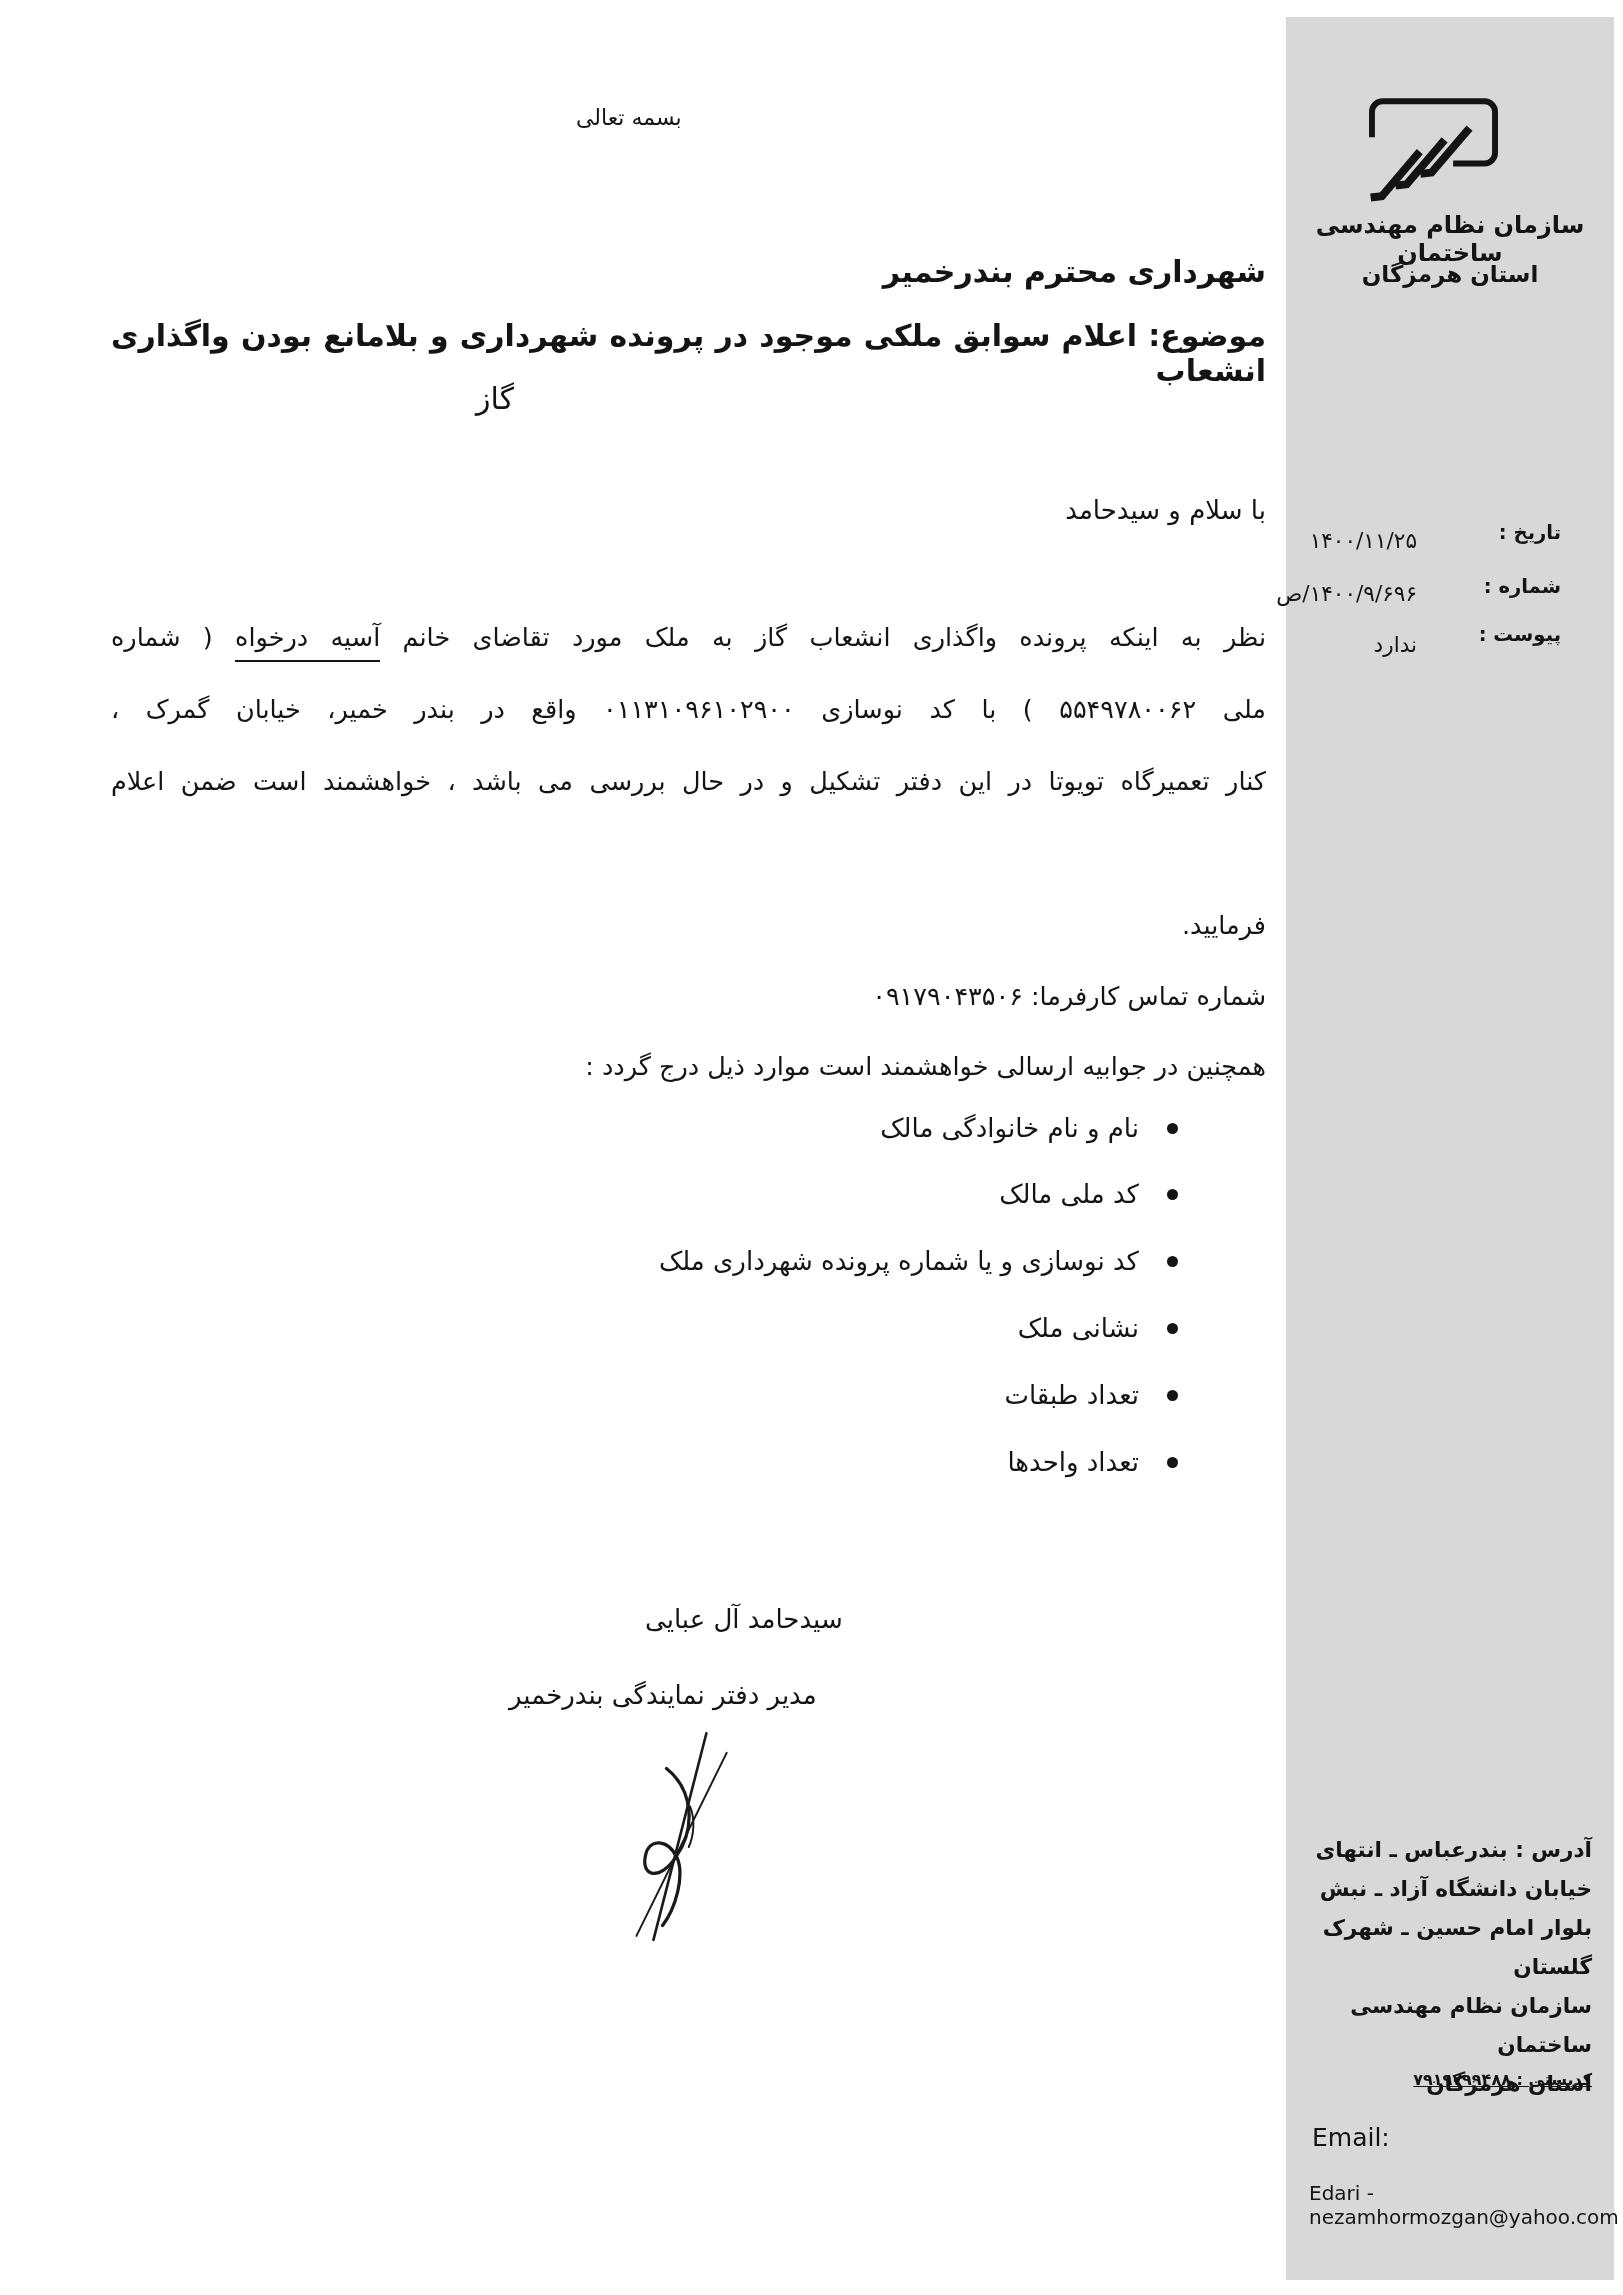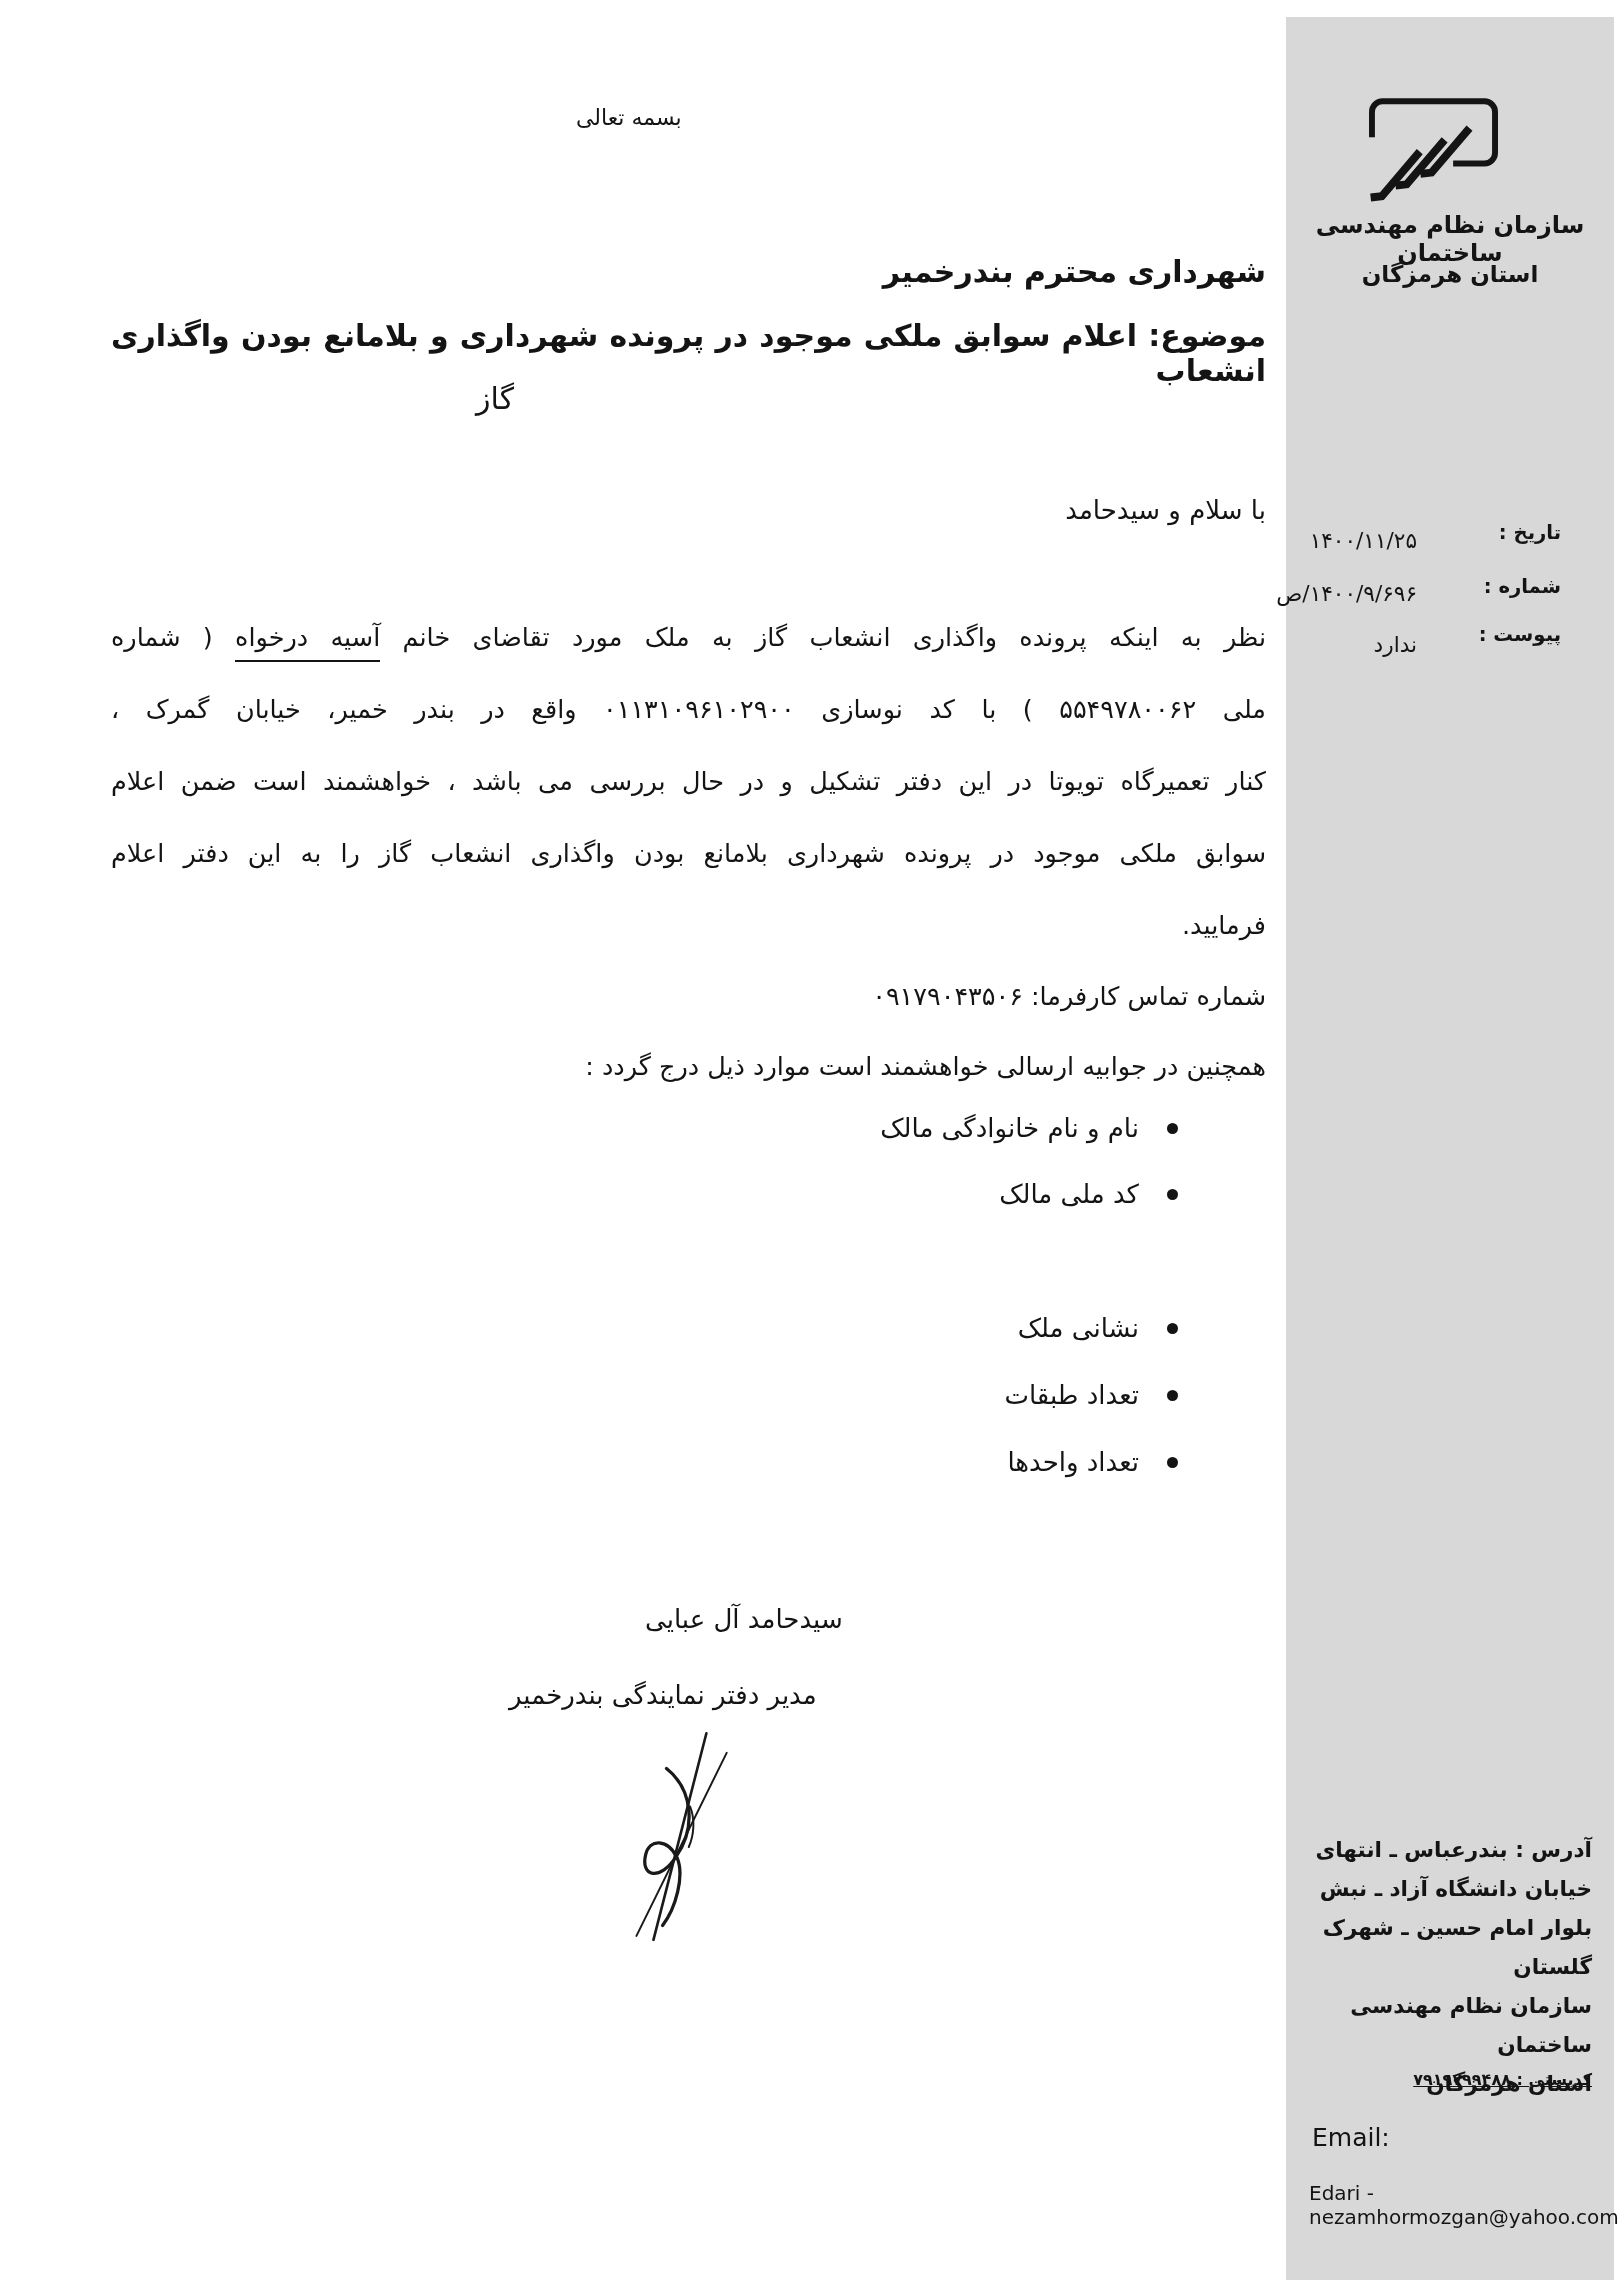--- a/index.html
+++ b/index.html
@@ -103,32 +103,35 @@
 
   <div class="abs line-band recipient head-bold rtl">شهرداری محترم بندرخمیر</div>
   <div class="abs line-band subject head-bold rtl">موضوع: اعلام سوابق ملکی موجود در پرونده شهرداری و بلامانع بودن واگذاری انشعاب</div>
   <div class="abs subject-tail rtl">گاز</div>
 
   <div class="abs line-band greeting rtl">با سلام و سیدحامد</div>
 
   <div class="abs line-band bodyline just bl1 rtl"><span>نظر به اینکه پرونده واگذاری انشعاب گاز به ملک مورد تقاضای خانم </span><span class="u-name">آسیه درخواه</span><span> ( شماره</span></div>
   <div class="abs line-band bodyline just bl2 rtl">ملی ۵۵۴۹۷۸۰۰۶۲ ) با کد نوسازی ۰۱۱۳۱۰۹۶۱۰۲۹۰۰ واقع در بندر خمیر، خیابان گمرک ،</div>
   <div class="abs line-band bodyline just bl3 rtl">کنار تعمیرگاه تویوتا در این دفتر تشکیل و در حال بررسی می باشد ، خواهشمند است ضمن اعلام</div>
-  <div class="abs line-band bodyline just bl4 rtl">سوابق ملکی موجود در پرونده شهرداری بلامانع بودن واگذاری انشعاب گاز را به این دفتر اعلام</div>
   <div class="abs line-band bodyline ralign bl5 rtl">فرمایید.</div>
   <div class="abs line-band bodyline ralign bl6 rtl">شماره تماس کارفرما: ۰۹۱۷۹۰۴۳۵۰۶</div>
   <div class="abs line-band bodyline ralign bl7 rtl">همچنین در جوابیه ارسالی خواهشمند است موارد ذیل درج گردد :</div>
 
   <div class="abs bullet-row br1">
     <span class="bullet-dot"></span>
     <span class="bullet-text">نام و نام خانوادگی مالک</span>
   </div>
   <div class="abs bullet-row br2">
     <span class="bullet-dot"></span>
     <span class="bullet-text">کد ملی مالک</span>
+  </div>
+  <div class="abs bullet-row br3">
+    <span class="bullet-dot"></span>
+    <span class="bullet-text">کد نوسازی و یا شماره پرونده شهرداری ملک</span>
   </div>
   <div class="abs bullet-row br4">
     <span class="bullet-dot"></span>
     <span class="bullet-text">نشانی ملک</span>
   </div>
   <div class="abs bullet-row br5">
     <span class="bullet-dot"></span>
     <span class="bullet-text">تعداد طبقات</span>
   </div>
   <div class="abs bullet-row br6">

